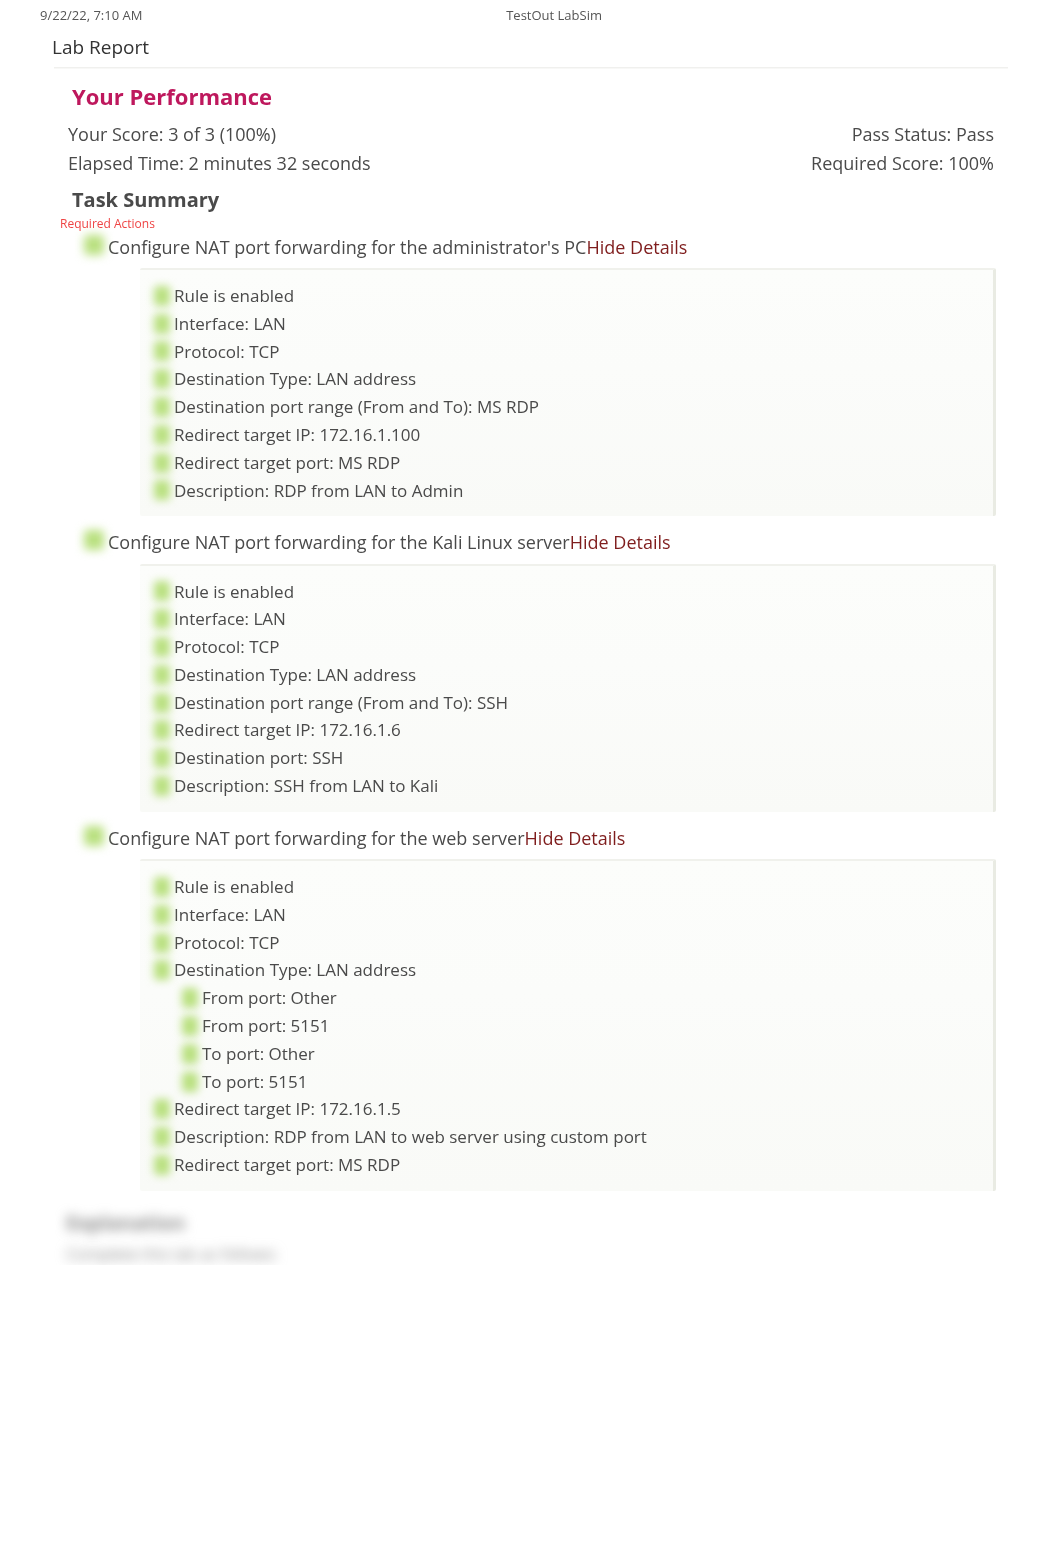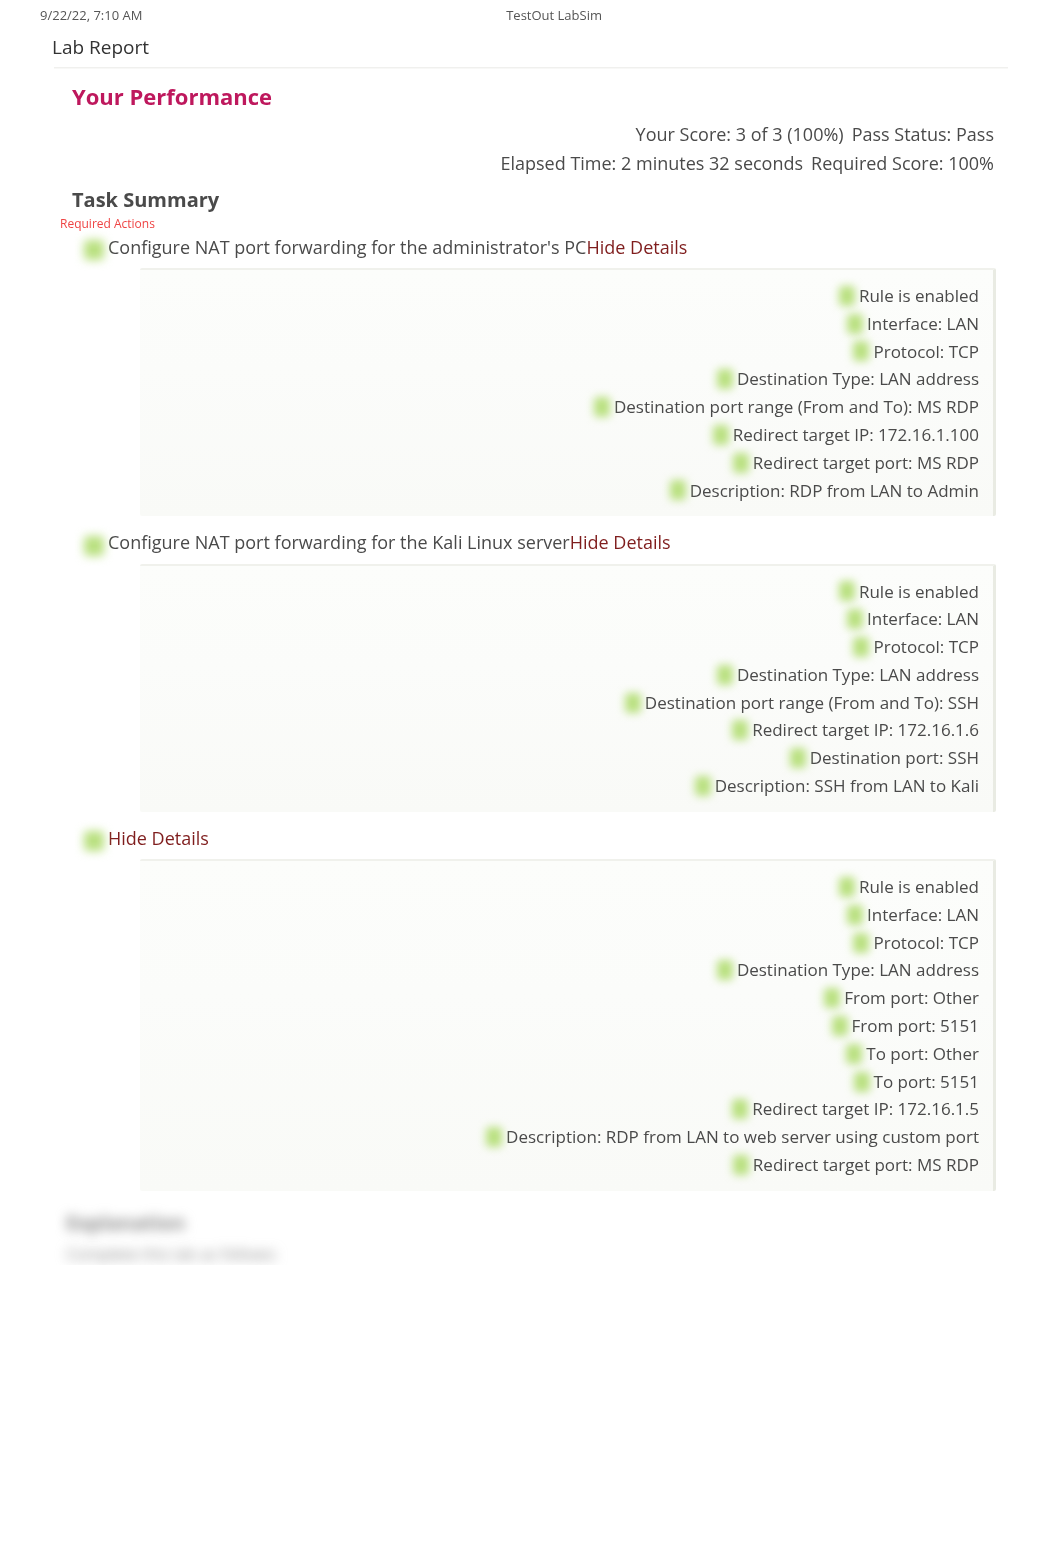--- a/index.html
+++ b/index.html
@@ -31,41 +31,41 @@
     border-top: 1px solid #f0f0ee;
   }
   .section-title {
     font-size: 22px;
     font-weight: 700;
     color: #be185d;
     padding: 4px 0 10px 72px;
   }
   .perf-row {
     display: flex;
-    justify-content: flex-end;
+    justify-content: space-between;
     padding: 0 68px 4px 68px;
     font-size: 18px;
     color: #4a4a4a;
     gap: 8px;
   }
   .task-summary {
     font-size: 20px;
     font-weight: 700;
     color: #4a4a4a;
     padding: 6px 0 2px 72px;
   }
   .required-actions {
     font-size: 12px;
     font-weight: 400;
     color: #ef4444;
     padding: 0 0 2px 60px;
   }
   .action-header {
     display: flex;
-    align-items: flex-end;
+    align-items: flex-start;
     padding: 0 0 4px 84px;
     font-size: 18px;
     color: #4a4a4a;
   }
   .check-blur {
     display: inline-block;
     width: 20px;
     height: 20px;
     background: #b9e07f;
     filter: blur(5px);
@@ -85,21 +85,20 @@
     border-top: 2px solid #f0f1ec;
     border-right: 3px solid #e9ebe3;
     border-radius: 2px;
   }
   .detail-line {
     display: flex;
     align-items: center;
     padding: 2px 0;
     font-size: 17px;
     color: #4a4a4a;
-    justify-content: flex-end;
   }
   .detail-sub {
     padding-left: 28px;
   }
   .hide-details-link {
     color: #7f1d1d;
   }
   .explanation-blur {
     margin: 18px 0 0 66px;
     color: #9aa;
@@ -217,20 +216,21 @@
       <span>Destination port: SSH</span>
     </div>
   <div class="detail-line">
       <span class="check-blur tiny"></span>
       <span>Description: SSH from LAN to Kali</span>
     </div>
 </div>
 
 <div class="action-header">
   <span class="check-blur"></span>
+  <span>Configure NAT port forwarding for the web server</span>
     <span class="hide-details-link">Hide Details</span>
 </div>
 <div class="details-panel">
   <div class="detail-line">
       <span class="check-blur tiny"></span>
       <span>Rule is enabled</span>
     </div>
   <div class="detail-line">
       <span class="check-blur tiny"></span>
       <span>Interface: LAN</span>

